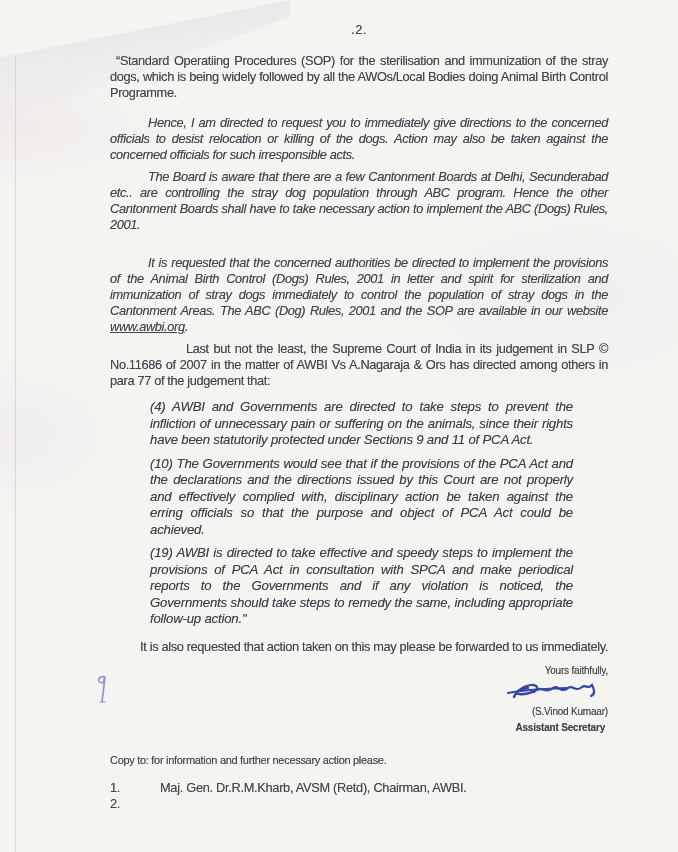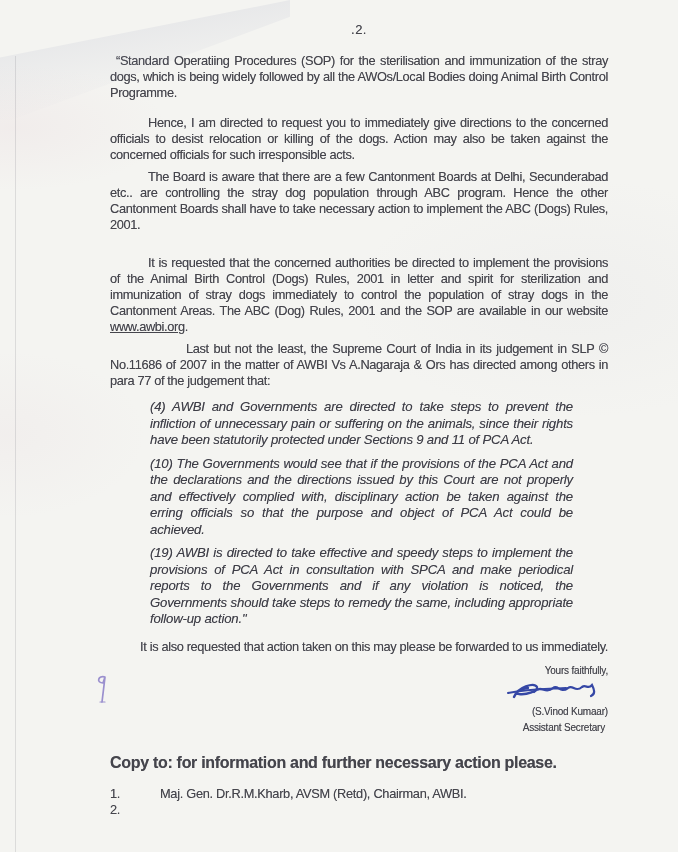--- a/index.html
+++ b/index.html
@@ -48,21 +48,21 @@
   }
   .para{
     font-size:12.8px;
     line-height:16px;
     letter-spacing:-.35px;
     text-align:justify;
     margin-bottom:10px;
     text-shadow:0 0 .6px rgba(70,70,82,.55);
   }
   .p1{text-indent:6px;margin-bottom:14px;}
-  .indent{text-indent:38px;}
+  .indent{text-indent:38px;font-style:italic;}
   .p2{margin-bottom:6px;}
   .p3{margin-bottom:22px;}
   .p4{margin-bottom:6px;}
   .p5{text-indent:76px;margin-bottom:10px;}
   .link{text-decoration:underline;cursor:pointer;}
   .quote{
     font-style:italic;
     font-size:13.2px;
     line-height:16.5px;
     letter-spacing:-.2px;
@@ -79,27 +79,26 @@
     line-height:16px;
     letter-spacing:-.2px;
     margin-bottom:18px;
     text-shadow:0 0 .6px rgba(70,70,82,.55);
   }
   .sig .scrawl{
     display:block;
     margin:1px 8px 0 auto;
     color:var(--sig-ink);
   }
-  .sig .title{padding-right:3px;}
+  .sig .title{padding-right:3px;font-weight:bold;}
   .copy-heading{
-    font-size:16px;
+    font-size:11px;
     letter-spacing:-.3px;
     margin:8px 0 14px 0;
     text-shadow:0 0 .6px rgba(70,70,82,.55);
-    font-weight:bold;
   }
   .copy-item{
     display:flex;
     font-size:12.8px;
     line-height:16.5px;
     letter-spacing:-.3px;
     text-shadow:0 0 .6px rgba(70,70,82,.55);
   }
   .copy-num{width:50px;flex:none;}
   .pen-mark{

